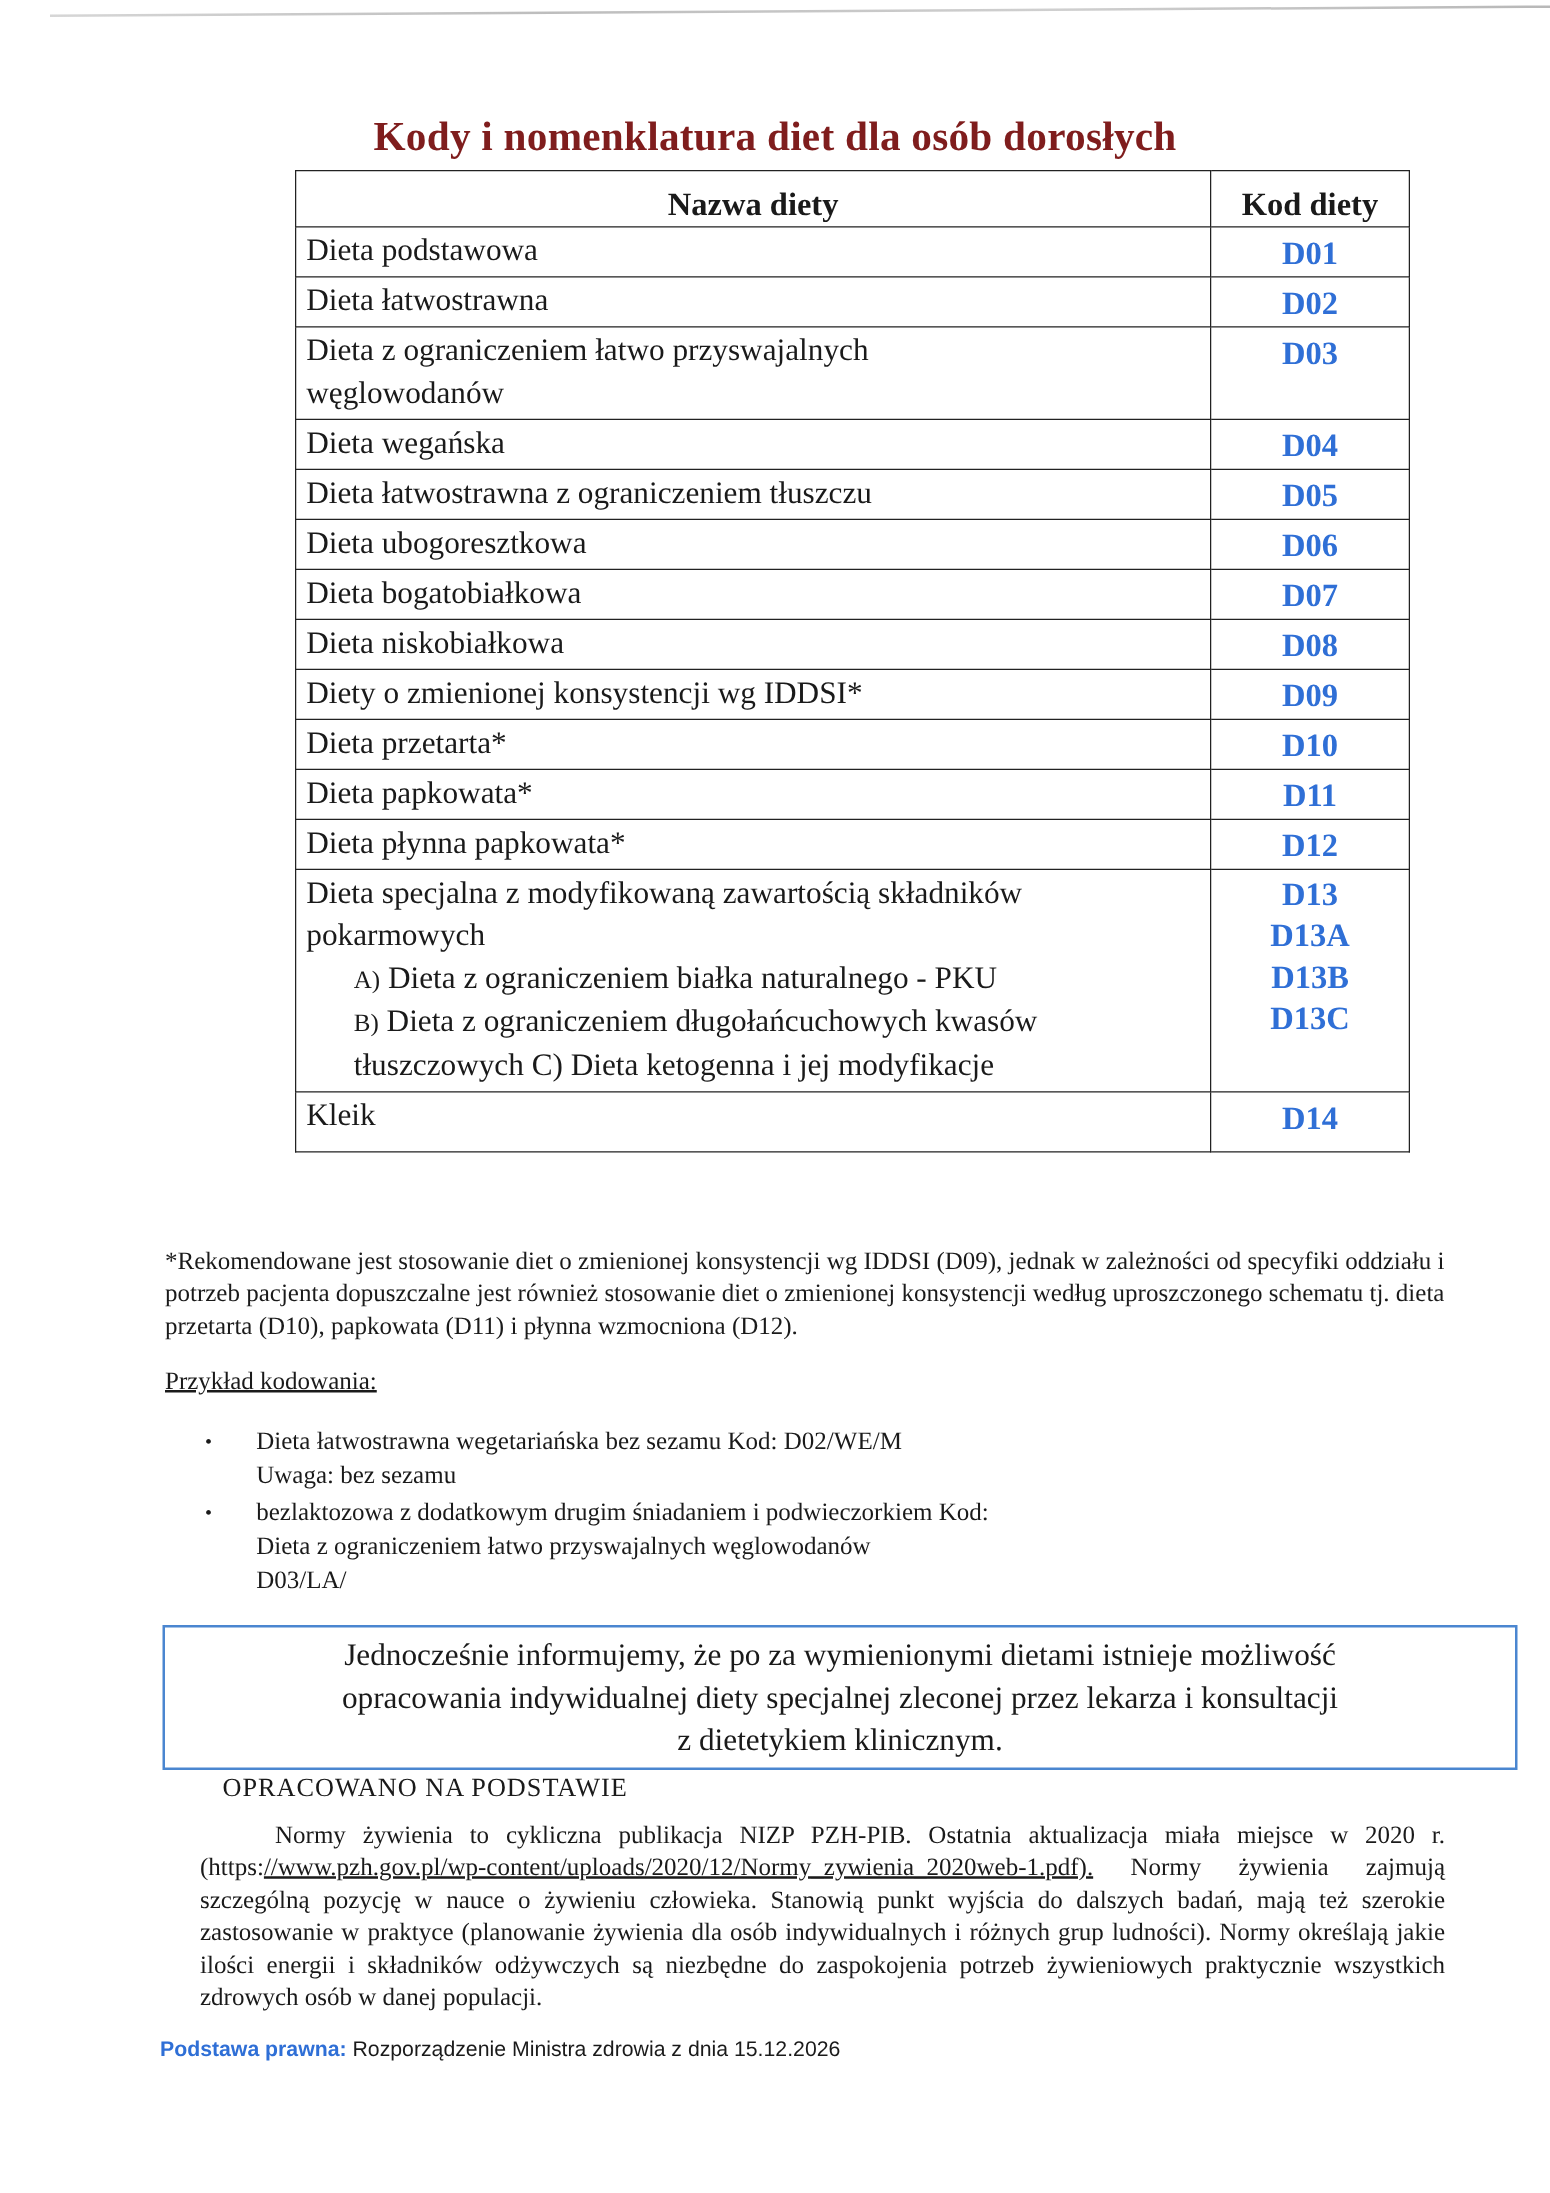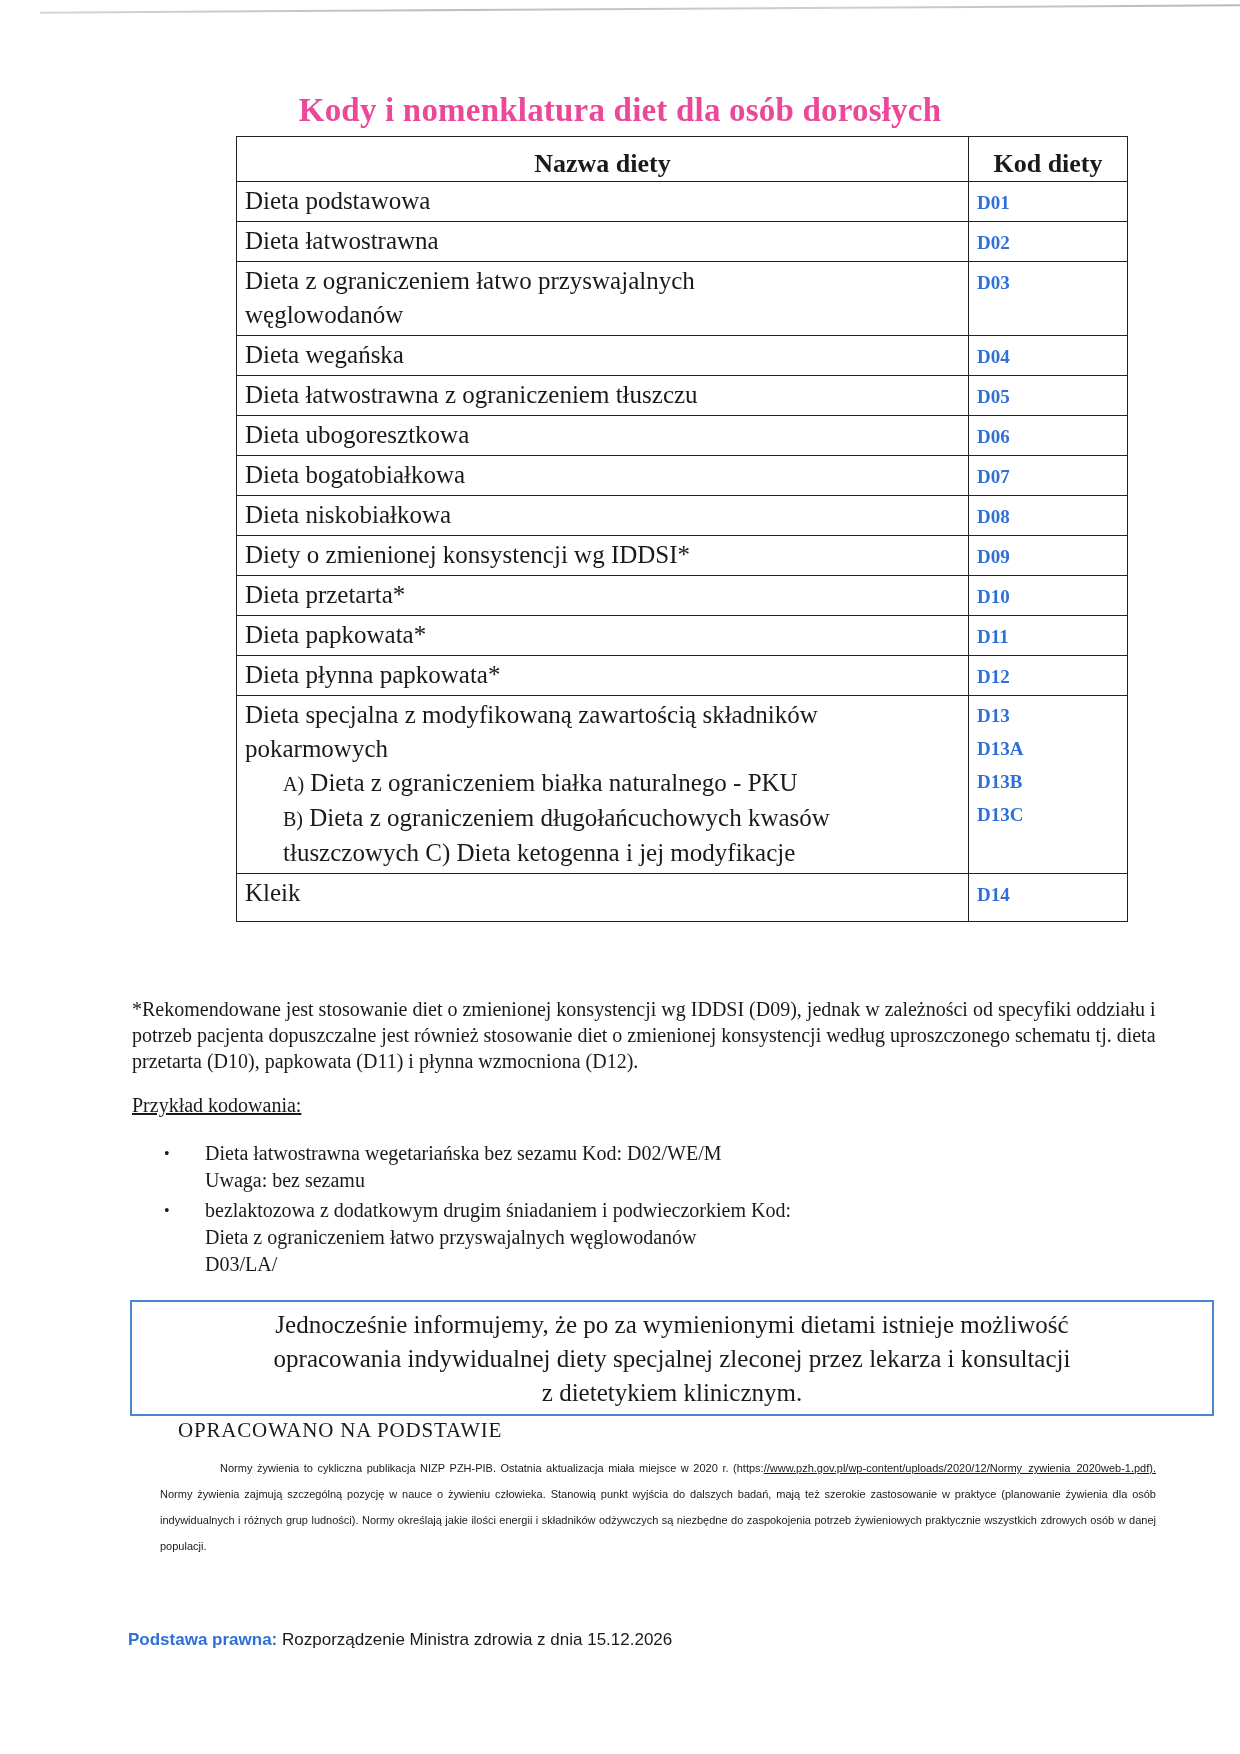--- a/index.html
+++ b/index.html
@@ -1,34 +1,34 @@
 <!DOCTYPE html>
 <html><head>
 <meta charset="utf-8">
 <style>
   html, body { margin: 0; padding: 0; background: #ffffff; }
   body { width: 1240px; height: 1754px; position: relative; overflow: hidden; font-family: "Liberation Serif", serif; color: #1a1a1a; }
   .scanline { position: absolute; left: 40px; top: 8px; width: 1200px; height: 2px; background: linear-gradient(90deg, #d6d6d6, #bdbdbd, #cfcfcf, #b8b8b8); transform: rotate(-0.35deg); }
-  .title { position: absolute; left: 220px; top: 92px; width: 800px; text-align: center; font-size: 33px; font-weight: bold; color: #ec4899; letter-spacing: 0.2px; }
+  .title { position: absolute; left: 220px; top: 92px; width: 800px; text-align: center; font-size: 33px; font-weight: bold; color: #7f1d1d; letter-spacing: 0.2px; }
   table.diets { position: absolute; left: 236px; top: 136px; width: 892px; border-collapse: collapse; font-size: 25px; }
   table.diets td, table.diets th { border: 1.5px solid #222; padding: 0 8px; vertical-align: top; }
   table.diets th { font-weight: bold; height: 42px; font-size: 26px; vertical-align: bottom; padding-bottom: 2px; }
   table.diets td.name { width: 715px; line-height: 34px; padding-top: 2px; padding-bottom: 3px; }
-  table.diets td.code { color: #2f6fd6; font-weight: bold; font-size: 19px; line-height: 36px; padding-top: 3px; }
+  table.diets td.code { text-align: center; color: #2f6fd6; font-weight: bold; font-size: 26px; line-height: 36px; padding-top: 3px; }
   .sub { display: block; padding-left: 38px; }
   .sub .letter { font-size: 20px; }
   .cont { display: block; padding-left: 38px; }
   .footnote { position: absolute; left: 132px; top: 996px; width: 1080px; font-size: 20px; line-height: 26px; }
   .example-title { position: absolute; left: 132px; top: 1094px; font-size: 20px; text-decoration: underline; }
   ul.examples { position: absolute; left: 132px; top: 1140px; width: 1000px; margin: 0; padding: 0; list-style: none; font-size: 20px; line-height: 27px; }
   ul.examples li { position: relative; padding-left: 73px; margin-bottom: 3px; }
   ul.examples li .bullet { position: absolute; left: 32px; top: 0; font-size: 16px; }
   .notice { position: absolute; left: 130px; top: 1300px; width: 1084px; height: 116px; border: 2.5px solid #4a86d0; box-sizing: border-box; text-align: center; font-size: 25px; line-height: 34px; padding-top: 6px; }
   .basis-head { position: absolute; left: 130px; top: 1418px; font-size: 21px; letter-spacing: 0.8px; margin-left: 48px; }
-  .basis-text { position: absolute; left: 160px; top: 1455px; width: 996px; font-family: Liberation Sans, sans-serif; font-size: 11px; line-height: 26px; text-align: justify; text-indent: 60px; }
+  .basis-text { position: absolute; left: 160px; top: 1455px; width: 996px; font-family: Liberation Serif, serif; font-size: 20px; line-height: 26px; text-align: justify; text-indent: 60px; }
   .basis-text .link { text-decoration: underline; }
   .legal { position: absolute; left: 128px; top: 1630px; font-family: "Liberation Sans", sans-serif; font-size: 17px; }
   .legal .label { color: #2f6fd6; font-weight: bold; }
 </style>
 </head>
 <body>
 
 <div class="scanline"></div>
 
 <h1 class="title" style="margin:0;">Kody i nomenklatura diet dla osób dorosłych</h1>

